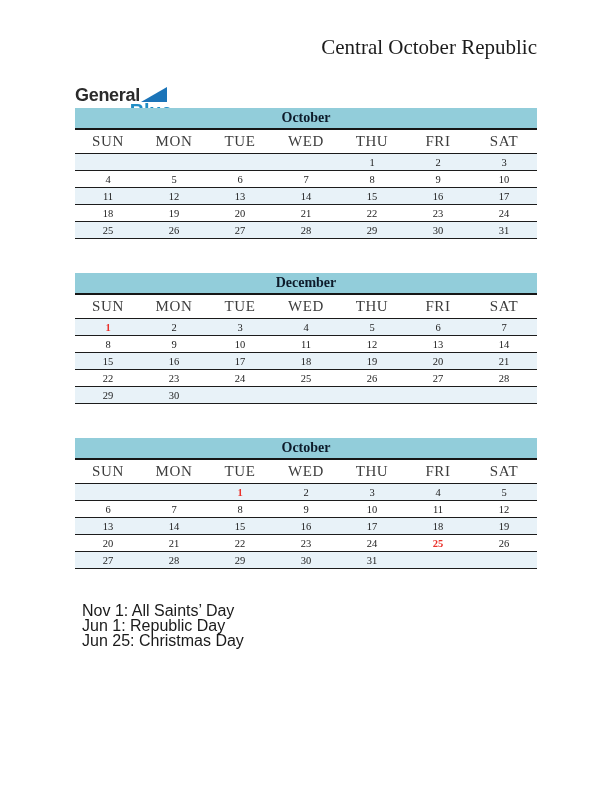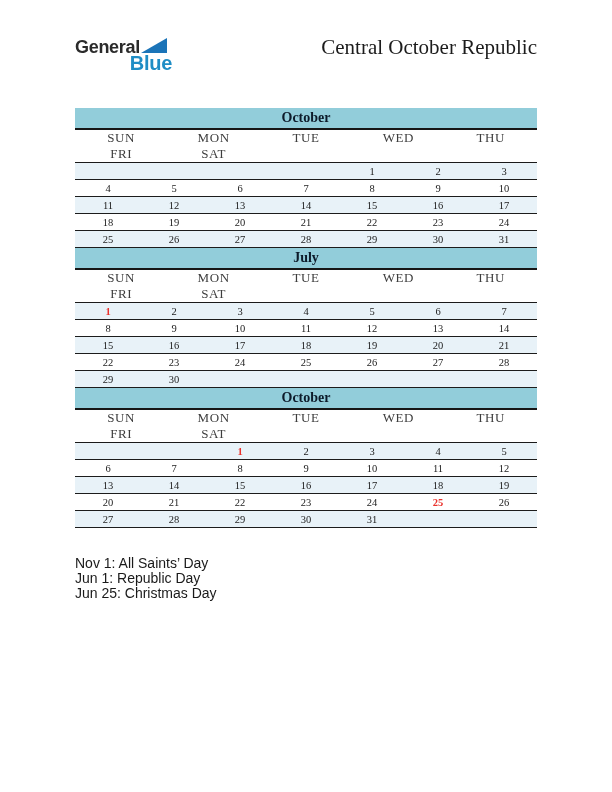--- a/index.html
+++ b/index.html
@@ -6,50 +6,50 @@
   .page{
     position:relative;
     width:612px;height:792px;
     background:#ffffff;
     overflow:hidden;
     font-family:"Liberation Serif", serif;
   }
   
   .logo{position:absolute;left:75px;top:38px;width:100px;
         font-family:"Liberation Sans", sans-serif;line-height:1;}
-  .logo-line1{display:flex;align-items:flex-start;}
+  .logo-line1{display:flex;align-items:center;margin-top:48px;}
   .logo-general{font-size:18px;font-weight:600;color:#2b2b2b;letter-spacing:-0.3px;}
   .logo-triangle{width:0;height:0;margin-left:1px;margin-bottom:1px;
         border-left:26px solid transparent;border-bottom:15px solid #1b74b8;}
   .logo-blue{font-size:20px;font-weight:600;color:#1f8dc5;text-align:right;
         margin-top:-3px;padding-right:3px;letter-spacing:-0.3px;}
   
   .titles{position:absolute;top:34px;right:75px;text-align:right;color:#1c1c1c;}
   .title-main{font-size:29px;line-height:32px;}
   .title-sub{font-size:21px;line-height:26px;}
   
   .cal-col{position:absolute;left:75px;top:108px;width:462px;}
-  .month{}
+  .month{margin-bottom:34px;}
   .band{height:22px;background:#92cdda;border-bottom:2px solid #161616;
         box-sizing:border-box;display:flex;align-items:center;justify-content:center;
         font-size:14px;font-weight:bold;color:#0d1b2a;}
-  .weekdays{display:grid;grid-template-columns:repeat(5,1fr);height:33px;
+  .weekdays{display:grid;grid-template-columns:repeat(7,1fr);height:24px;
         box-sizing:border-box;border-bottom:1.5px solid #1a1a1a;
         align-items:center;text-align:center;
-        font-size:13px;letter-spacing:0.6px;color:#3d3d3d;}
+        font-size:15px;letter-spacing:0.6px;color:#3d3d3d;}
   .drow{display:grid;grid-template-columns:repeat(7,1fr);height:17px;
         box-sizing:border-box;border-bottom:1.4px solid #1c1c1c;
         align-items:center;text-align:center;
         font-size:10.5px;color:#212121;}
   .drow.alt{background:#e8f2f8;}
   .day.holiday{color:#ea322c;font-weight:bold;}
   
-  .legend{margin-top:28px;
+  .legend{margin-top:28px;margin-left:7px;
         font-family:"Liberation Sans", sans-serif;
-        font-size:14px;line-height:15px;color:#1a1a1a;}
+        font-size:16px;line-height:15px;color:#1a1a1a;}
 </style>
 </head>
 <body>
 
 <div class="page">
 
   <div class="logo">
     <div class="logo-line1">
       <span class="logo-general">General</span>
       <span class="logo-triangle"></span>
@@ -114,21 +114,21 @@
             <span class="day">25</span>
             <span class="day">26</span>
             <span class="day">27</span>
             <span class="day">28</span>
             <span class="day">29</span>
             <span class="day">30</span>
             <span class="day">31</span>
           </div>
         </section>
         <section class="month">
-          <div class="band">July</div>
+          <div class="band">December</div>
           <div class="weekdays">
             <span>SUN</span>
             <span>MON</span>
             <span>TUE</span>
             <span>WED</span>
             <span>THU</span>
             <span>FRI</span>
             <span>SAT</span>
           </div>
           <div class="drow alt">

